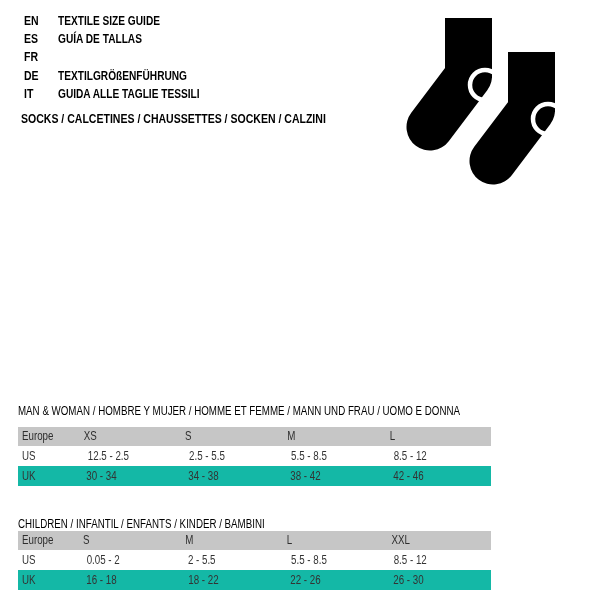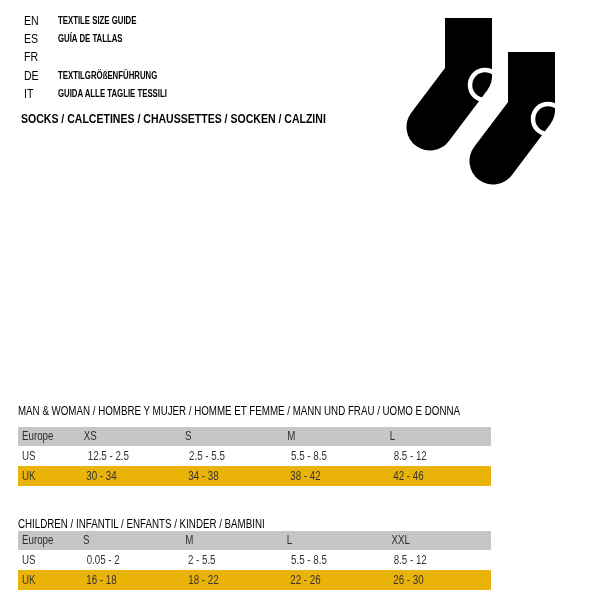--- a/index.html
+++ b/index.html
@@ -13,22 +13,22 @@
     overflow:hidden;
   }
   
   .cx   { display:inline-block; white-space:nowrap; transform:scaleX(0.78); }
   .cx-l { transform-origin:0 50%; }
   .cx-c { transform-origin:50% 50%; }
 
   
   .lang-list { position:absolute; left:24px; top:11px; }
   .lang-row  { display:flex; height:18.4px; align-items:center; }
-  .lang-code { width:34px; font-weight:400; font-size:13.5px; }
-  .lang-label{ font-weight:700; font-size:10px; }
+  .lang-code { width:34px; font-weight:700; font-size:13.5px; }
+  .lang-label{ font-weight:700; font-size:13px; }
 
   
   .category-line {
     position:absolute; left:21px; top:111px;
     font-weight:700; font-size:13.5px;text-align:right;
   }
 
   
   .socks-icon { position:absolute; left:400px; top:8px; width:180px; height:180px; }
 
@@ -46,21 +46,21 @@
   }
   .t1 { top:427px; }
   .t2 { top:531px; }
   .size-table col.c-region { width:13.5%; }
   .size-table col.c-size   { width:21.625%; }
   .size-table th, .size-table td {
     font-weight:400; text-align:left; vertical-align:middle;
     height:20px; padding:0; line-height:20px;
   }
   .size-table thead th { background:#c6c6c6; height:19px; line-height:19px; color:#2e2e2e; }
-  .size-table .row-alt td { background:#eab308; }
+  .size-table .row-alt td { background:#14b8a6; }
   .size-table .cell-left { text-align:left; padding-left:4px;margin-left:32px; }
 </style>
 </head>
 <body>
 
 <div class="lang-list">
   <div class="lang-row">
     <span class="lang-code"><span class="cx cx-l">EN</span></span>
     <span class="lang-label"><span class="cx cx-l">TEXTILE SIZE GUIDE</span></span>
   </div>

